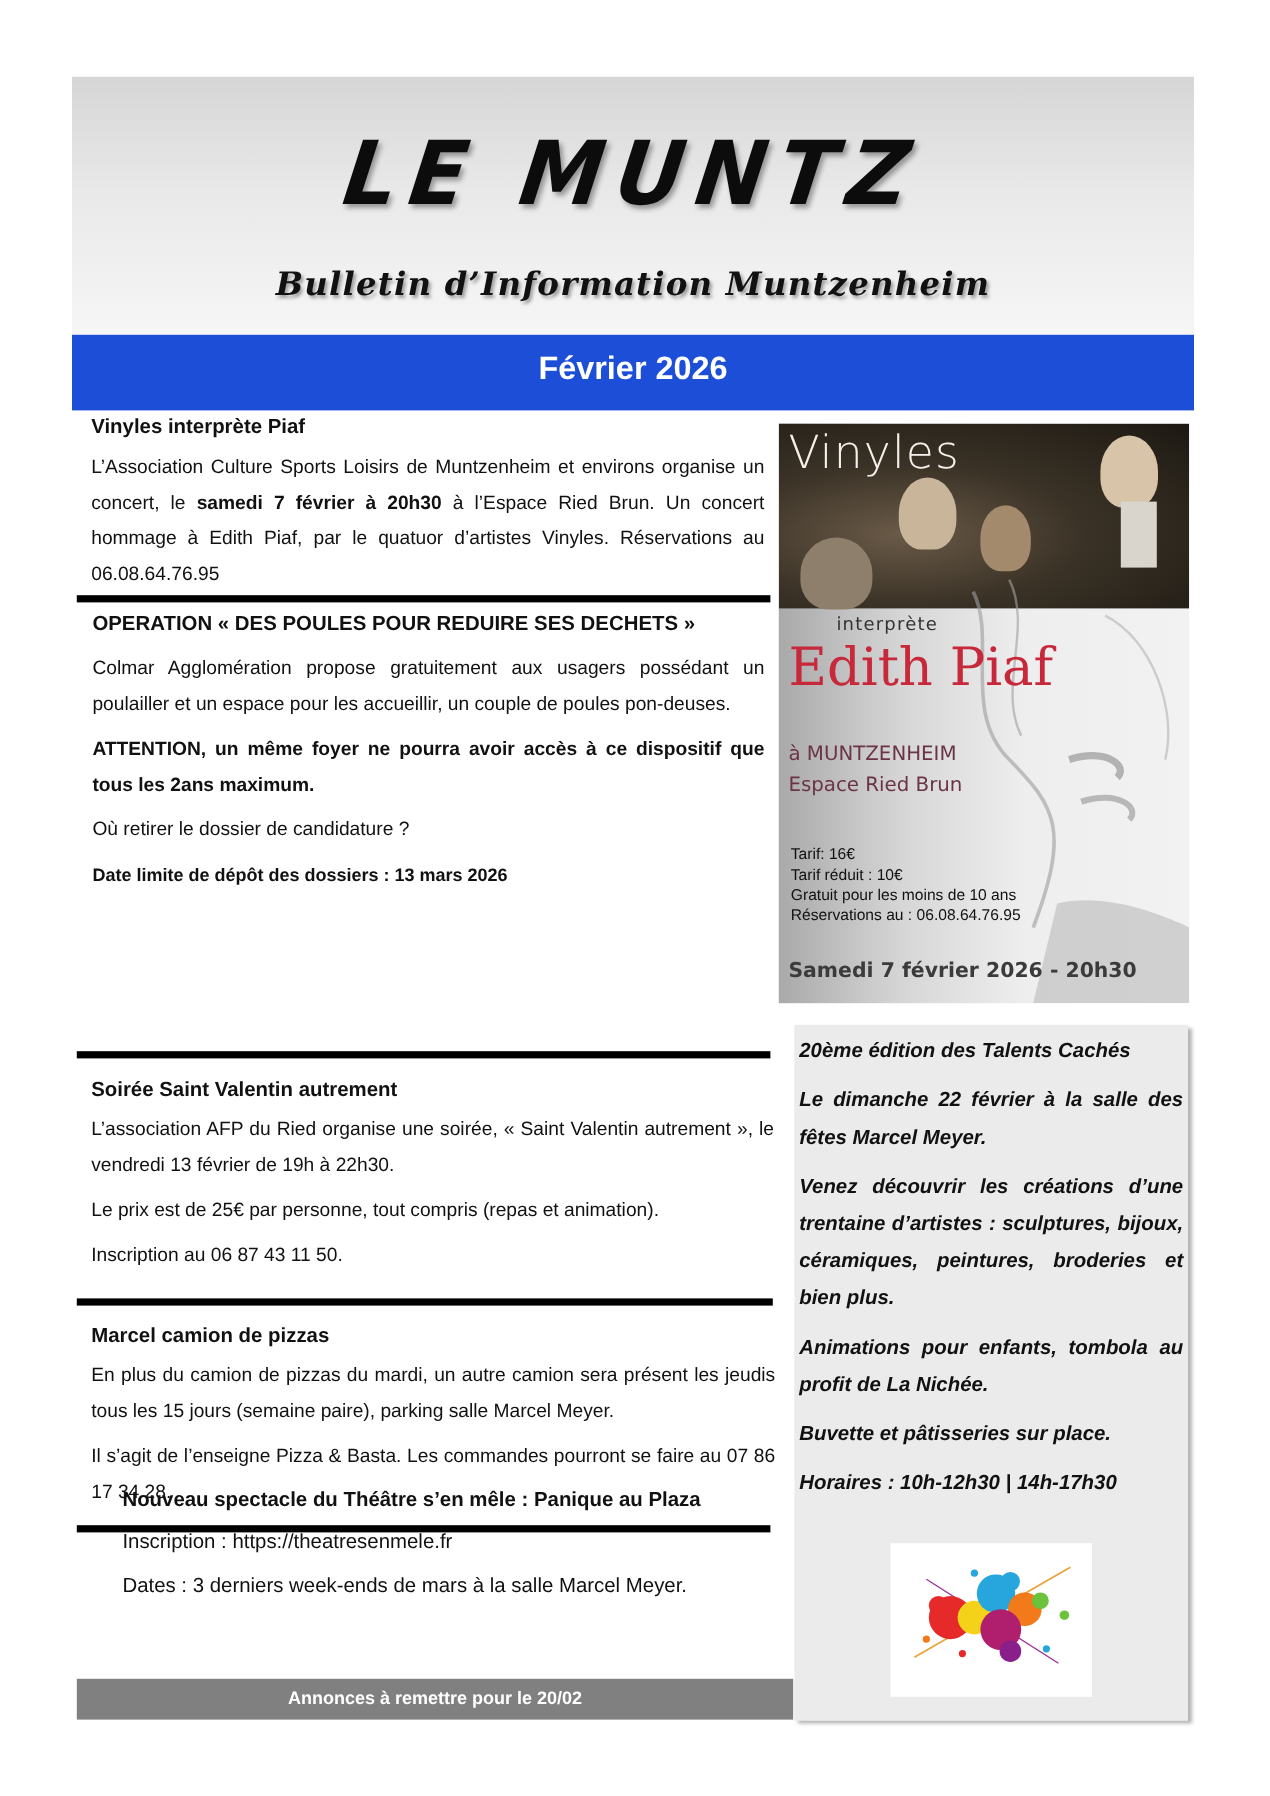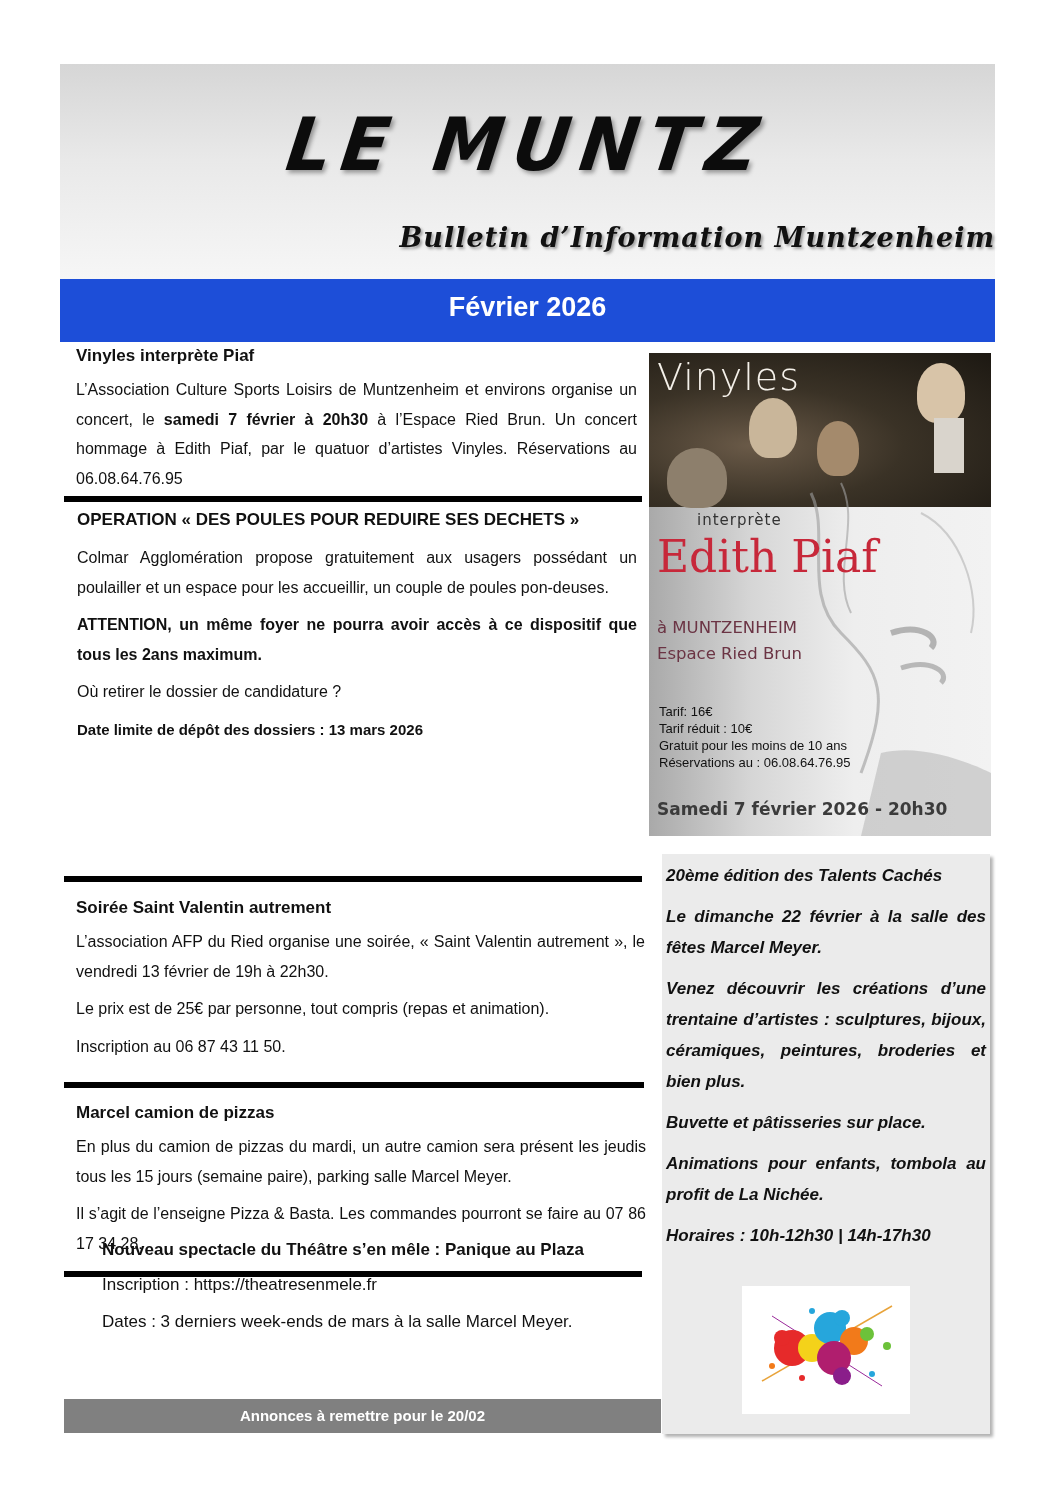--- a/index.html
+++ b/index.html
@@ -12,21 +12,21 @@
     background: linear-gradient(to bottom, #d6d6d6 0%, #e9e9e9 45%, #f6f6f6 100%);
   }
   .masthead-title {
     position: absolute; left: 0; right: 0; top: 40px; text-align: center;
     font-family: "DejaVu Sans", sans-serif; font-style: italic; font-weight: bold;
     font-size: 70px; letter-spacing: 10px; color: #0c0c0c;
     transform: scaleY(1.05) skewX(-8deg);
     text-shadow: 3px 3px 4px rgba(0,0,0,0.35);
   }
   .masthead-subtitle {
-    position: absolute; left: 0; right: 0; top: 158px; text-align: right;
+    position: absolute; left: 0; right: 0; top: 158px; text-align: center;
     font-family: "DejaVu Serif", serif; font-style: italic; font-weight: bold;
     font-size: 27px; letter-spacing: 1px; color: #111;
     text-shadow: 2px 2px 3px rgba(0,0,0,0.35);
   }
   .month-bar {
     position: absolute; left: 60px; top: 279px; width: 935px; height: 63px;
     background: #1d4ed8; color: #fff; text-align: center;
     font-weight: bold; font-size: 27px; line-height: 56px;
   }
   .article { position: absolute; left: 64px; }
@@ -171,22 +171,22 @@
     <div>Gratuit pour les moins de 10 ans</div>
     <div>Réservations au : 06.08.64.76.95</div>
   </div>
   <div class="poster-date">Samedi 7 février 2026 - 20h30</div>
 </figure>
 
 <aside class="talents">
   <p>20ème édition des Talents Cachés</p>
   <p>Le dimanche 22 février à la salle des fêtes Marcel Meyer.</p>
   <p>Venez découvrir les créations d’une trentaine d’artistes : sculptures, bijoux, céramiques, peintures, broderies et bien plus.</p>
+  <p>Animations pour enfants, tombola au profit de La Nichée.</p>
   <p>Buvette et pâtisseries sur place.</p>
-  <p>Animations pour enfants, tombola au profit de La Nichée.</p>
   <p>Horaires : 10h-12h30 | 14h-17h30</p>
   <div class="talents-splash">
     <svg width="168" height="128" viewBox="0 0 168 128">
       <line x1="20" y1="95" x2="150" y2="20" stroke="#e8a33a" stroke-width="1.5"></line>
       <line x1="30" y1="30" x2="140" y2="100" stroke="#9a2a9a" stroke-width="1"></line>
       <circle cx="50" cy="62" r="18" fill="#e62a2a"></circle>
       <circle cx="40" cy="52" r="8" fill="#e62a2a"></circle>
       <circle cx="70" cy="62" r="14" fill="#f4d21a"></circle>
       <circle cx="88" cy="42" r="16" fill="#26a6dc"></circle>
       <circle cx="100" cy="32" r="8" fill="#26a6dc"></circle>

